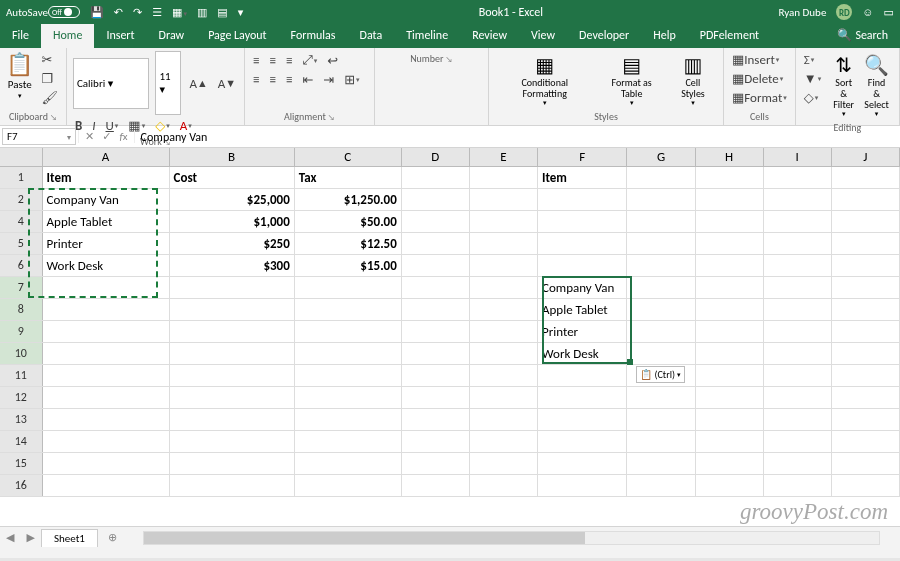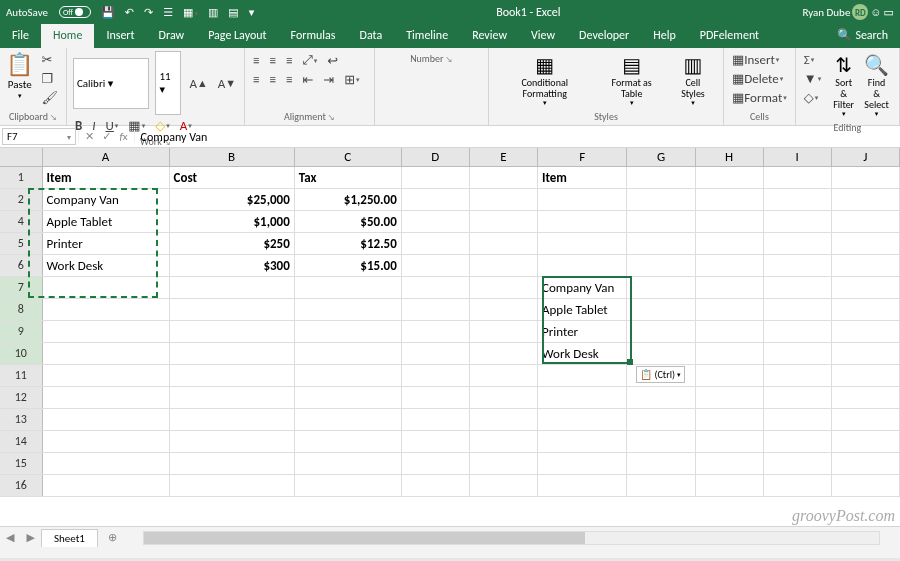--- a/index.html
+++ b/index.html
@@ -1,26 +1,26 @@
 <!DOCTYPE html>
 <html><head>
 <meta charset="utf-8">
 <style>
 * { box-sizing: border-box; margin: 0; padding: 0; font-family: "Segoe UI", Calibri, sans-serif; }
 body { width: 900px; height: 561px; background: #e6e6e6; font-size: 12px; overflow: hidden; position: relative; }
 
 
 .titlebar { background: #217346; height: 24px; display: flex; align-items: center; color: white; font-size: 11px; padding: 0 6px; }
-.titlebar .autosave { display: flex; align-items: center; gap: 11px; }
+.titlebar .autosave { display: flex; align-items: center; gap: 0; }
 .titlebar .toggle { width: 32px; height: 12px; border: 1px solid #fff; border-radius: 6px; display: inline-flex; align-items: center; padding-left: 2px; font-size: 8px; color: #fff; }
 .titlebar .toggle::after { content: ""; width: 8px; height: 8px; border-radius: 50%; background: #fff; margin-left: 2px; }
 .titlebar .qat { display: flex; gap: 10px; margin-left: 10px; }
 .titlebar .qat span { cursor: pointer; }
 .titlebar .center { flex: 1; text-align: center; font-size: 12px; }
-.titlebar .right { display: flex; align-items: center; gap: 2px; text-align: right; }
+.titlebar .right { display: flex; align-items: center; gap: 10px; text-align: right; }
 .titlebar .avatar { width: 16px; height: 16px; border-radius: 50%; background: #9fc78a; color: #217346; display: inline-flex; align-items: center; justify-content: center; font-size: 9px; font-weight: bold; }
 
 
 .ribbon-tabs { background: #217346; height: 24px; display: flex; }
 .tab { padding: 4px 12px; color: white; font-size: 12px; cursor: pointer; }
 .tab.active { background: #f3f3f3; color: #217346; }
 
 
 .ribbon { background: #f3f3f3; border-bottom: 1px solid #d4d4d4; height: 78px; display: flex; font-size: 11px; }
 .group { border-right: 1px solid #d4d4d4; padding: 3px 6px 2px; display: flex; flex-direction: column; }
@@ -70,21 +70,21 @@
 .sheettabs { height: 22px; background: #f3f3f3; border-top: 1px solid #d4d4d4; display: flex; align-items: center; font-size: 11px; }
 .sheettabs .nav { padding: 0 6px; color: #888; cursor: pointer; }
 .sheettabs .stab { background: white; border: 1px solid #ccc; border-bottom: none; padding: 2px 12px; cursor: pointer; }
 .sheettabs .plus { margin-left: 4px; color: #888; cursor: pointer; padding: 0 6px; }
 .sheettabs .scroll { flex: 1; margin: 0 20px; height: 14px; background: #efefef; border: 1px solid #ddd; position: relative; }
 .sheettabs .thumb { position: absolute; left: 0; width: 60%; height: 100%; background: #ccc; }
 
 
 .statusbar { height: 10px; background: #f3f3f3; }
 
-.watermark { position: absolute; right: 5px; bottom: 36px; font-family: Georgia, serif; font-style: italic; color: rgba(100,100,100,0.55); font-size: 16px; pointer-events: none; }
+.watermark { position: absolute; right: 12px; bottom: 36px; font-family: Georgia, serif; font-style: italic; color: rgba(100,100,100,0.55); font-size: 23px; pointer-events: none; }
 
 .colF { background: #d3e5d3; }
 .rowsel { background: #d3e5d3; }
 </style>
 </head>
 <body>
 
 <div class="titlebar">
   <div class="autosave">
     <span>AutoSave</span>

